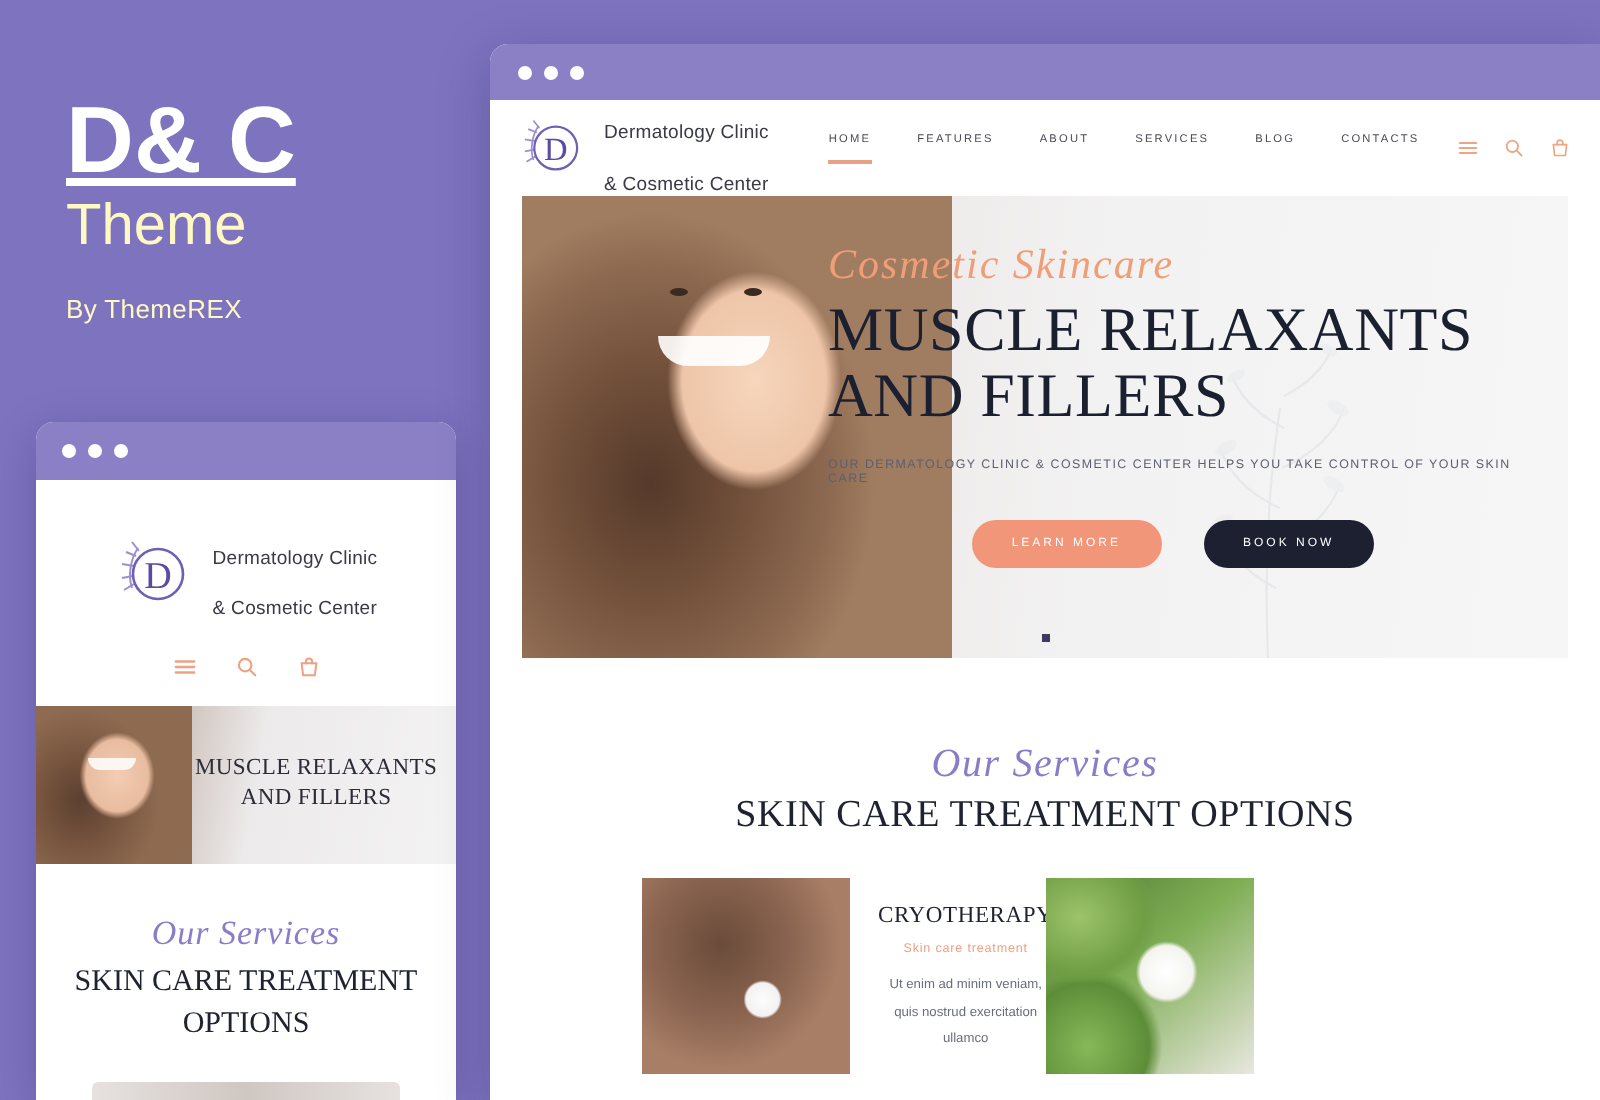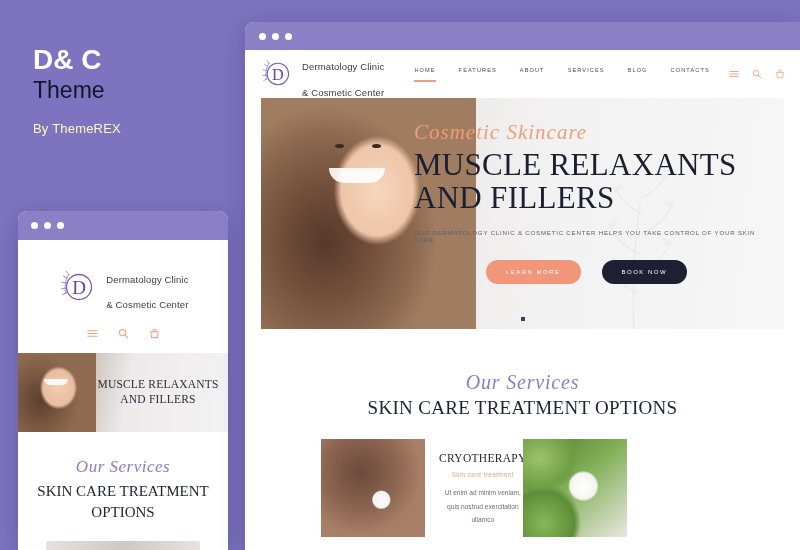--- a/index.html
+++ b/index.html
@@ -10,25 +10,25 @@
   }
   body { background: #7d73bf; position: relative; }
 
   
   .promo {
     position: absolute; left: 0; top: 0;
     width: 245px; height: 550px;
     padding: 45px 0 0 33px;
   }
   .promo-title {
-    font-size: 28px; font-weight: 700; color: #ffffff;
-    letter-spacing: 0px; line-height: 1.05;
+    font-size: 47px; font-weight: 700; color: #ffffff;
+    letter-spacing: 0px; line-height: 1.05; text-decoration: underline;
   }
   .promo-sub {
-    font-size: 23px; font-weight: 300; color: #0f172a;
+    font-size: 29px; font-weight: 300; color: #fef9c3;
     margin-top: 4px; line-height: 1.1;
   }
   .promo-by {
     font-size: 13px; font-weight: 400; color: #fef9c3;
     margin-top: 17px; letter-spacing: .2px;
   }
 
   
   .mobile {
     position: absolute; left: 18px; top: 211px;

